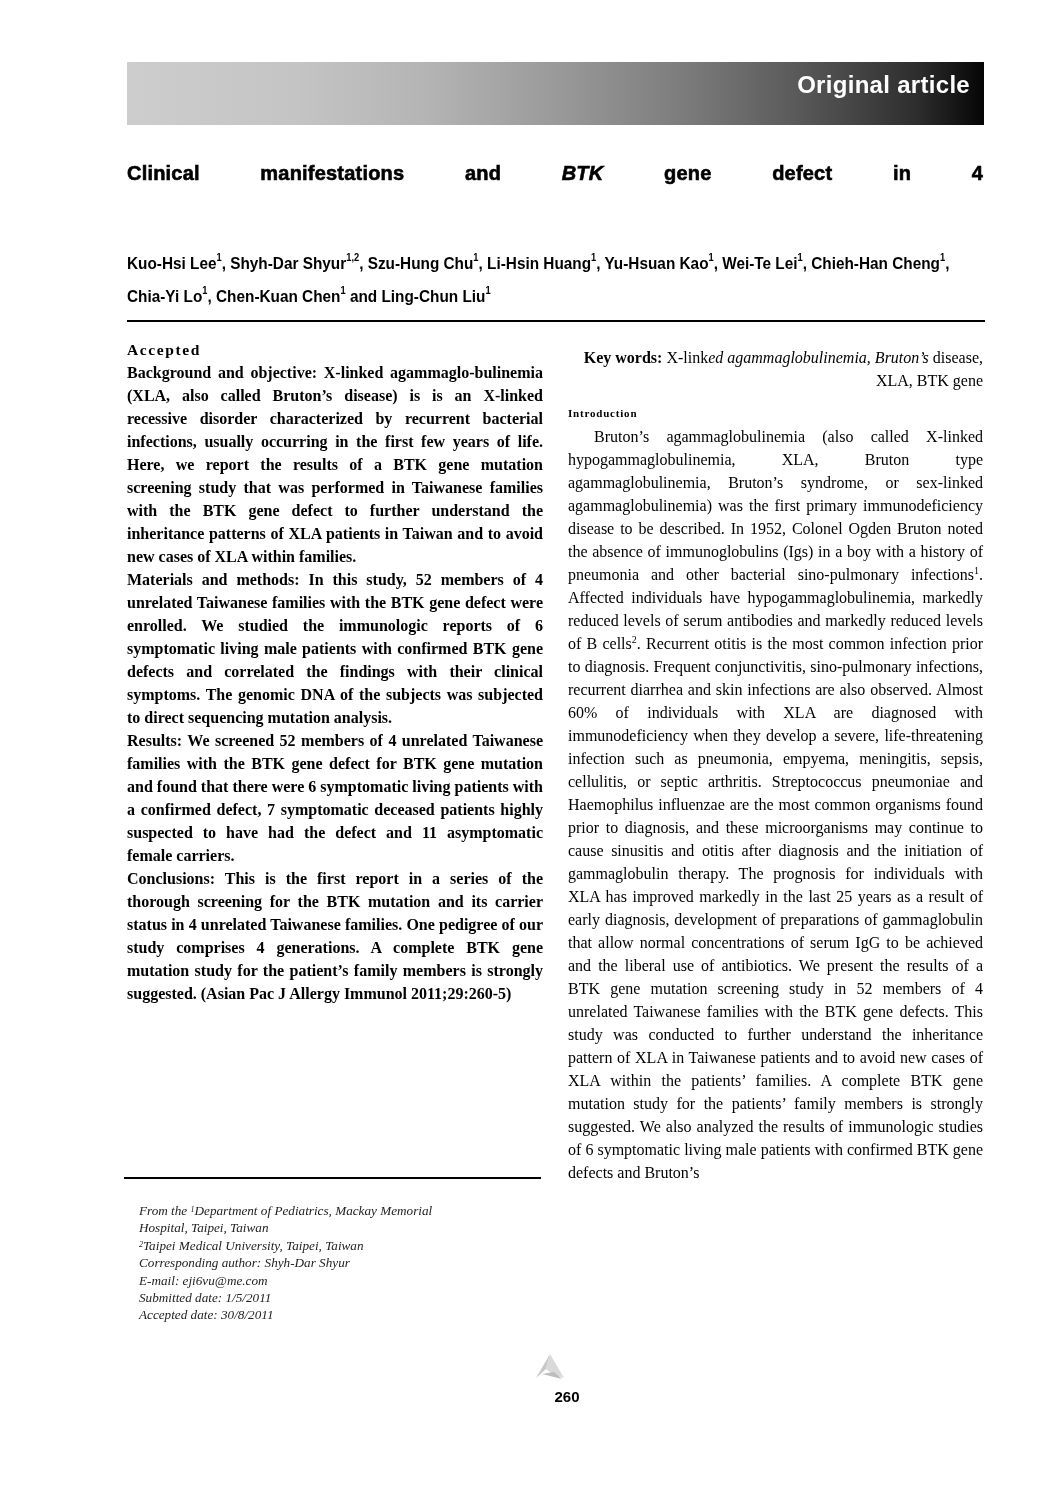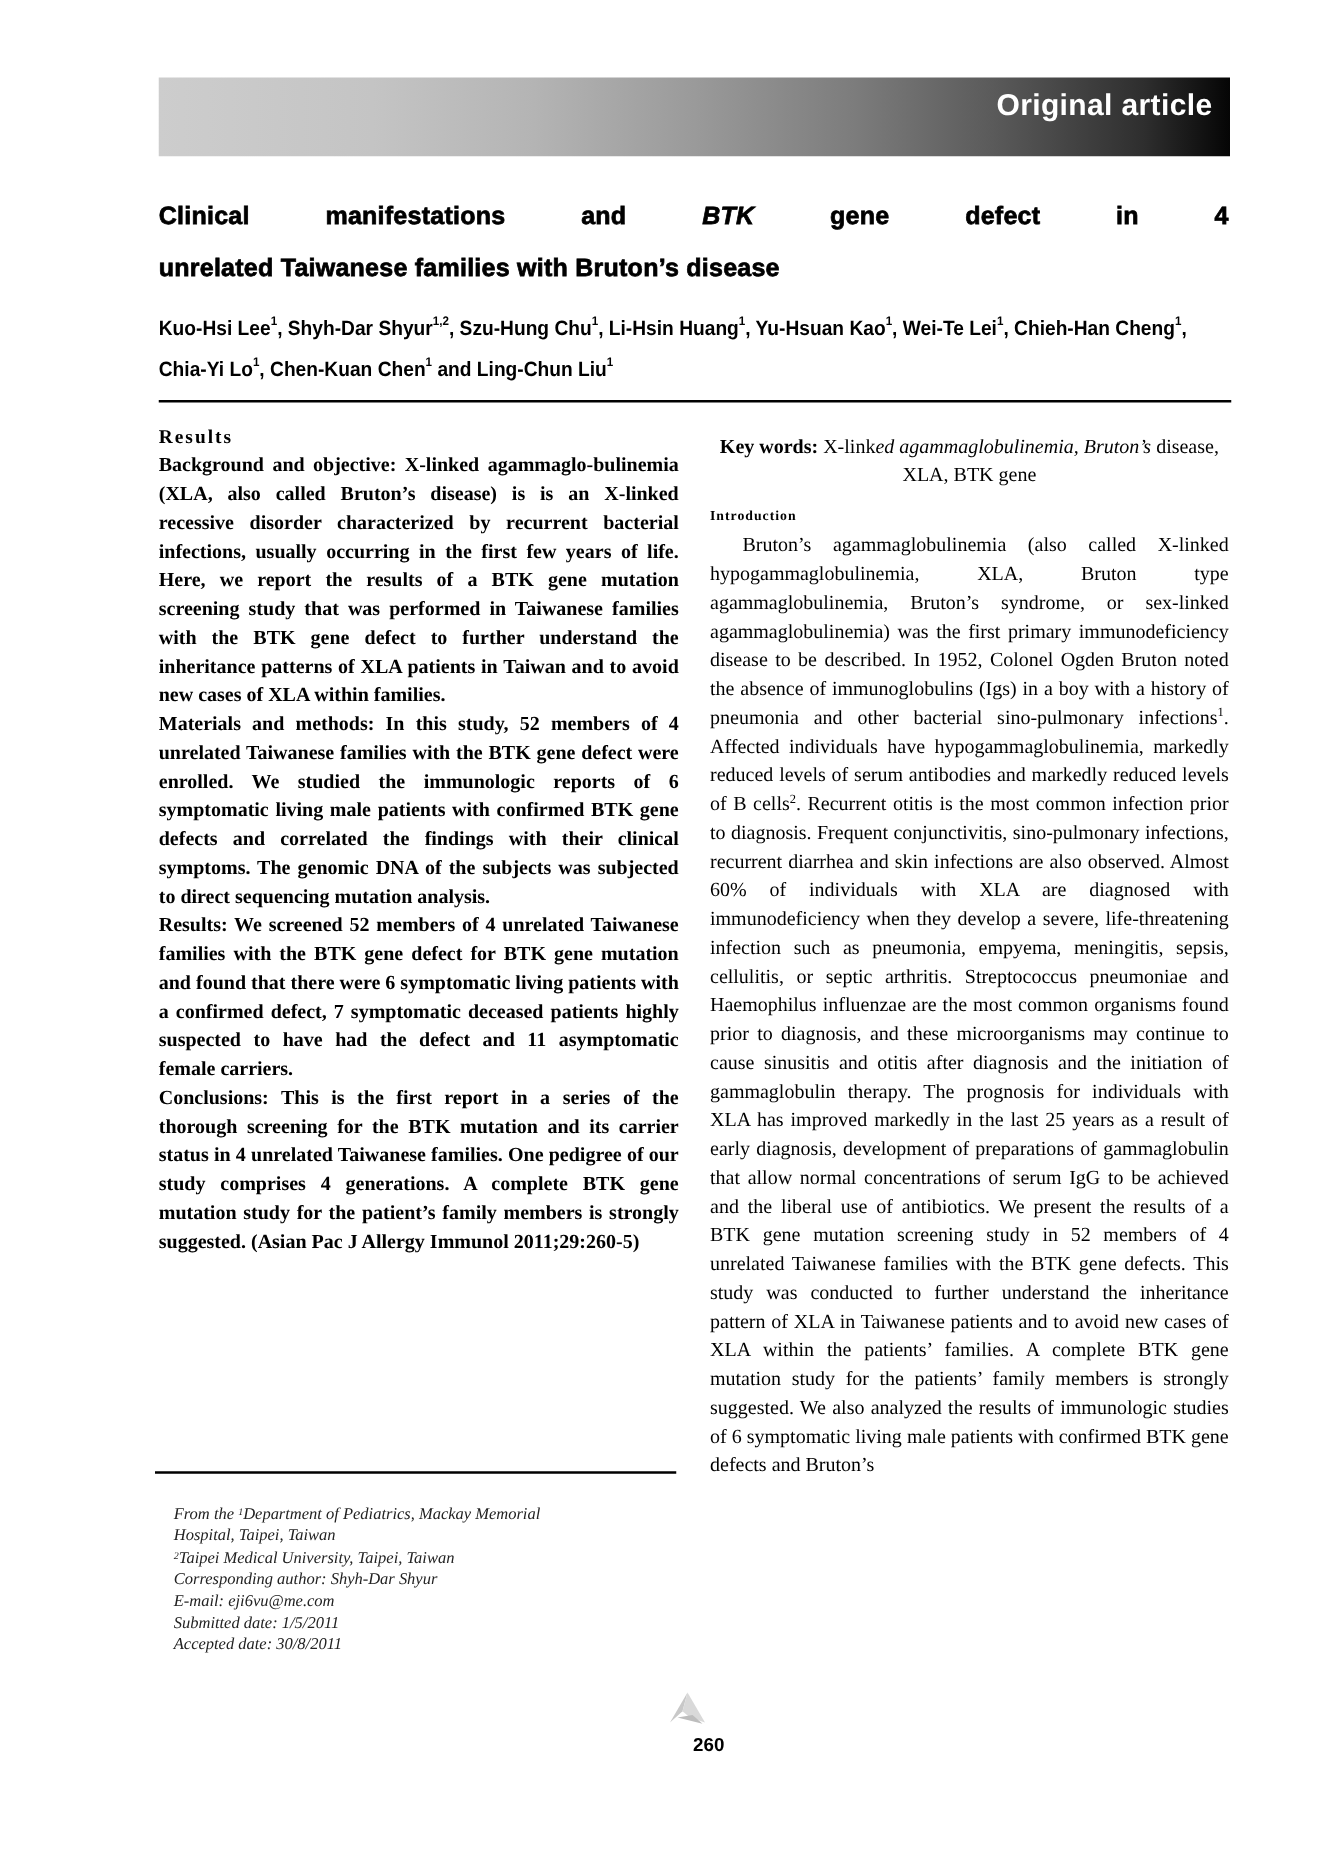--- a/index.html
+++ b/index.html
@@ -68,37 +68,36 @@
 </style>
 </head>
 <body>
 
 <div class="banner">
   <span class="banner-label">Original article</span>
 </div>
 
 <h1 class="title" style="margin:0;">
   <span class="l1"><span>Clinical manifestations and </span><i>BTK</i><span> gene defect in 4</span></span>
-  <span>unrelated Taiwanese families with Bruton’s disease</span>
 </h1>
 
 <div class="authors" id="authors"><span><span>Kuo-Hsi Lee</span><sup>1</sup></span>, <span><span>Shyh-Dar Shyur</span><sup>1,2</sup></span>, <span><span>Szu-Hung Chu</span><sup>1</sup></span>, <span><span>Li-Hsin Huang</span><sup>1</sup></span>, <span><span>Yu-Hsuan Kao</span><sup>1</sup></span>, <span><span>Wei-Te Lei</span><sup>1</sup></span>, <span><span>Chieh-Han Cheng</span><sup>1</sup></span>, <span><span>Chia-Yi Lo</span><sup>1</sup></span>, <span><span>Chen-Kuan Chen</span><sup>1</sup></span> and <span><span>Ling-Chun Liu</span><sup>1</sup></span></div>
 
 <div class="rule-top"></div>
 
 <div class="col-left">
-  <p class="summary-head">Results</p>
+  <p class="summary-head">Accepted</p>
   <p>Background and objective: X-linked agammaglo-bulinemia (XLA, also called Bruton’s disease) is is an X-linked recessive disorder characterized by recurrent bacterial infections, usually occurring in the first few years of life. Here, we report the results of a BTK gene mutation screening study that was performed in Taiwanese families with the BTK gene defect to further understand the inheritance patterns of XLA patients in Taiwan and to avoid new cases of XLA within families.</p>
   <p>Materials and methods: In this study, 52 members of 4 unrelated Taiwanese families with the BTK gene defect were enrolled. We studied the immunologic reports of 6 symptomatic living male patients with confirmed BTK gene defects and correlated the findings with their clinical symptoms. The genomic DNA of the subjects was subjected to direct sequencing mutation analysis.</p>
   <p>Results: We screened 52 members of 4 unrelated Taiwanese families with the BTK gene defect for BTK gene mutation and found that there were 6 symptomatic living patients with a confirmed defect, 7 symptomatic deceased patients highly suspected to have had the defect and 11 asymptomatic female carriers.</p>
   <p>Conclusions: This is the first report in a series of the thorough screening for the BTK mutation and its carrier status in 4 unrelated Taiwanese families. One pedigree of our study comprises 4 generations. A complete BTK gene mutation study for the patient’s family members is strongly suggested. (Asian Pac J Allergy Immunol 2011;29:260-5)</p>
 </div>
 
 <div class="col-right">
-  <p style="text-align:center;">
+  <p style="text-align:right;">
     <span class="kw-label">Key words:</span><span> X-link</span><i>ed agammaglobulinemia, Bruton’s</i><span> disease, XLA, BTK gene</span>
   </p>
   <p class="intro-head">Introduction</p>
   <p class="intro-body">
     <span>Bruton’s agammaglobulinemia (also called X-linked hypogammaglobulinemia, XLA, Bruton type agammaglobulinemia, Bruton’s syndrome, or sex-linked agammaglobulinemia) was the first primary immunodeficiency disease to be described. In 1952, Colonel Ogden Bruton noted the absence of immunoglobulins (Igs) in a boy with a history of pneumonia and other bacterial sino-pulmonary infections</span><sup>1</sup><span>. Affected individuals have hypogammaglobulinemia, markedly reduced levels of serum antibodies and markedly reduced levels of B cells</span><sup>2</sup><span>. Recurrent otitis is the most common infection prior to diagnosis. Frequent conjunctivitis, sino-pulmonary infections, recurrent diarrhea and skin infections are also observed. Almost 60% of individuals with XLA are diagnosed with immunodeficiency when they develop a severe, life-threatening infection such as pneumonia, empyema, meningitis, sepsis, cellulitis, or septic arthritis. Streptococcus pneumoniae and Haemophilus influenzae are the most common organisms found prior to diagnosis, and these microorganisms may continue to cause sinusitis and otitis after diagnosis and the initiation of gammaglobulin therapy. The prognosis for individuals with XLA has improved markedly in the last 25 years as a result of early diagnosis, development of preparations of gammaglobulin that allow normal concentrations of serum IgG to be achieved and the liberal use of antibiotics. We present the results of a BTK gene mutation screening study in 52 members of 4 unrelated Taiwanese families with the BTK gene defects. This study was conducted to further understand the inheritance pattern of XLA in Taiwanese patients and to avoid new cases of XLA within the patients’ families. A complete BTK gene mutation study for the patients’ family members is strongly suggested. We also analyzed the results of immunologic studies of 6 symptomatic living male patients with confirmed BTK gene defects and Bruton’s</span>
   </p>
 </div>
 
 <div class="rule-foot"></div>
 

